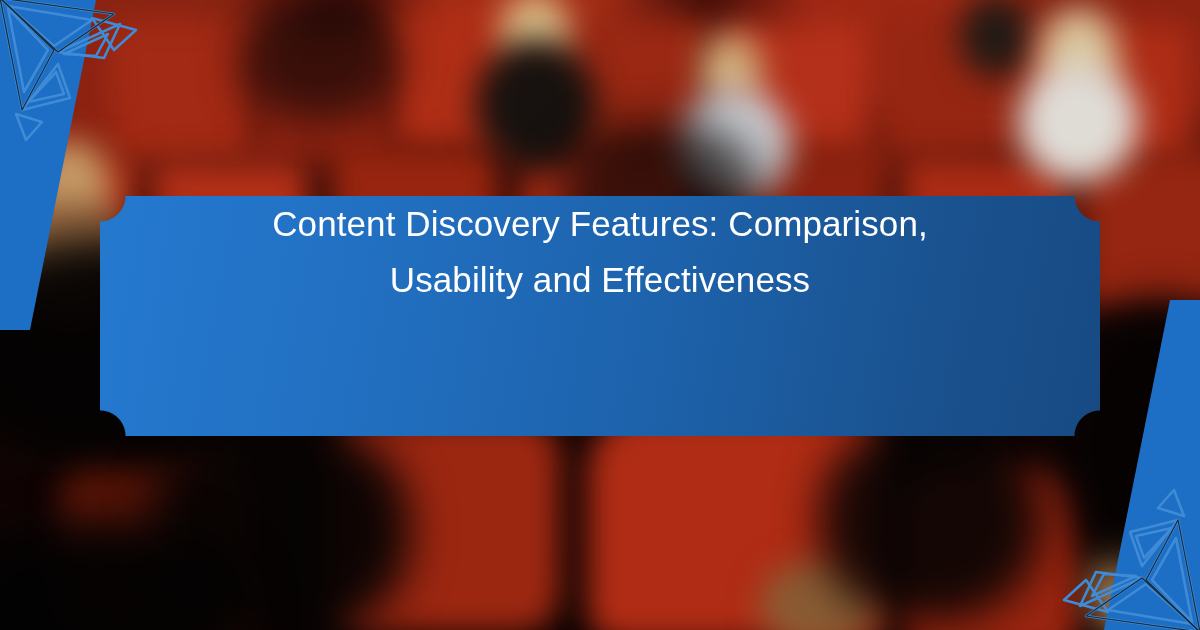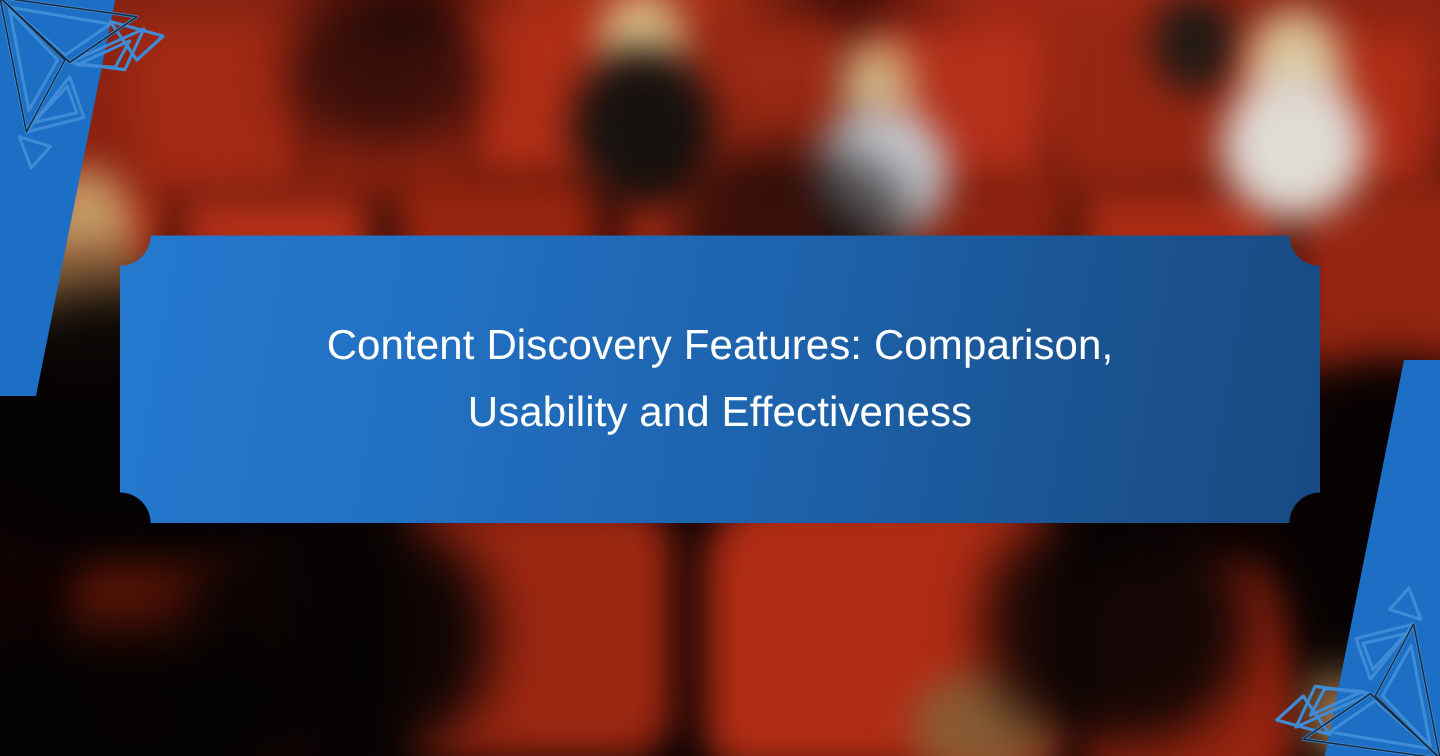--- a/index.html
+++ b/index.html
@@ -78,21 +78,21 @@
 
   
   .card {
     position: absolute;
     left: 100px;
     top: 196px;
     width: 1000px;
     height: 240px;
     background: linear-gradient(100deg, #2479cf 0%, #2270c2 26%, #1d62ab 56%, #1a528f 82%, #174a83 100%);
     display: flex;
-    align-items: center;
+    align-items: flex-start;
     justify-content: center;
     box-shadow: 0 10px 34px rgba(0,0,0,0.42);
     -webkit-mask-image:
       radial-gradient(circle 26px at 0 0, transparent 0 25px, #000 26px),
       radial-gradient(circle 26px at 100% 0, transparent 0 25px, #000 26px),
       radial-gradient(circle 26px at 0 100%, transparent 0 25px, #000 26px),
       radial-gradient(circle 26px at 100% 100%, transparent 0 25px, #000 26px);
     -webkit-mask-composite: source-in;
     mask-image:
       radial-gradient(circle 26px at 0 0, transparent 0 25px, #000 26px),

